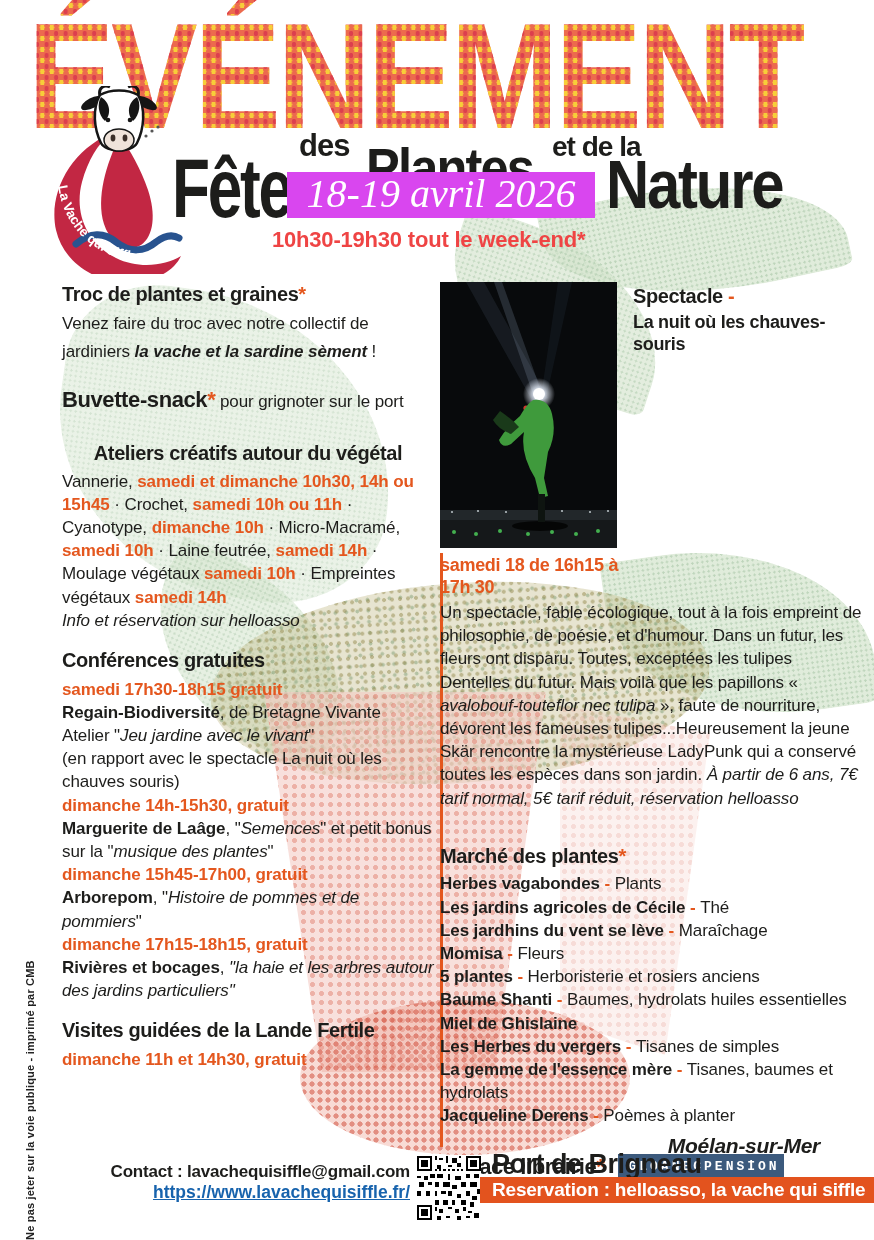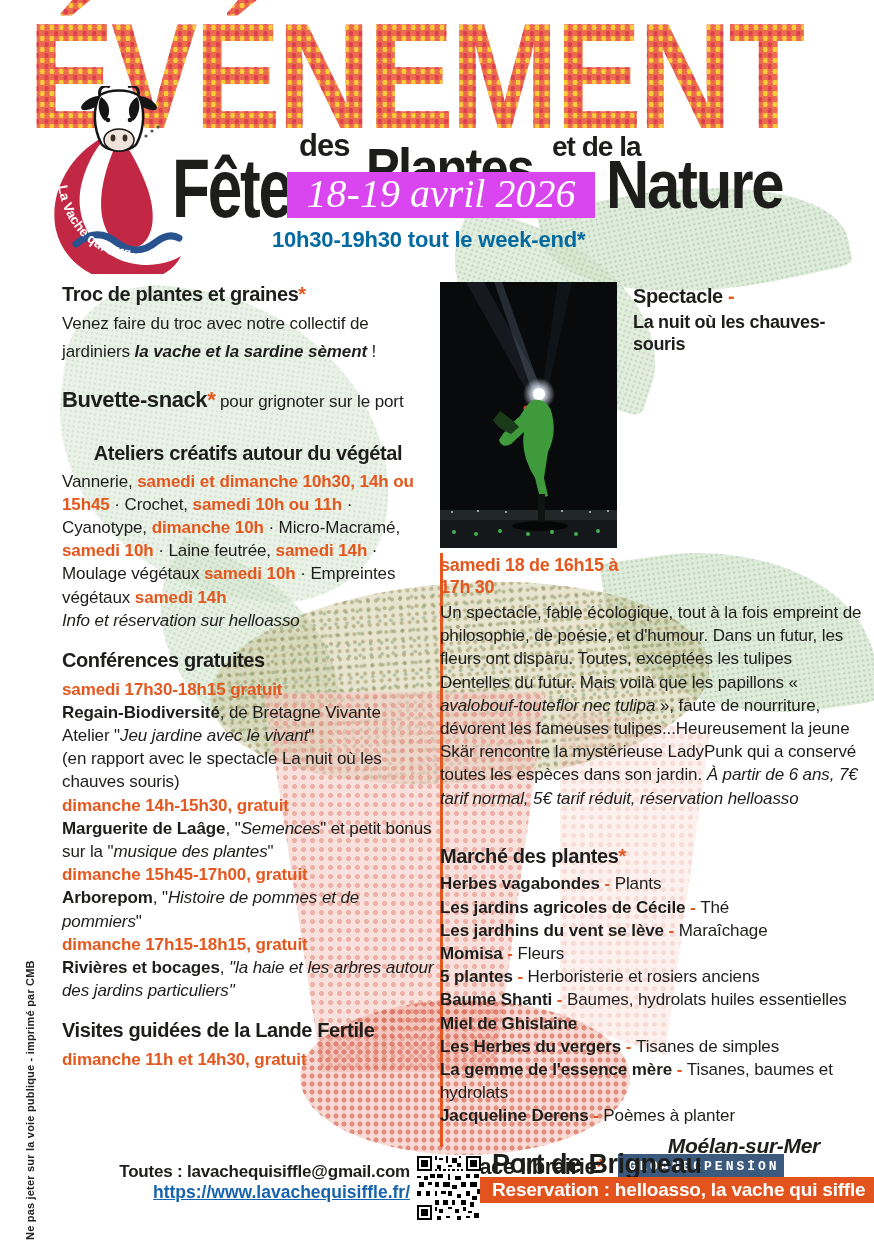--- a/index.html
+++ b/index.html
@@ -29,21 +29,21 @@
   .fete{left:172px;top:146px;font-size:84px;font-weight:700;letter-spacing:-3px;line-height:1;
     transform:scaleX(.74);transform-origin:0 0;}
   .des{left:299px;top:128px;font-size:31px;font-weight:700;letter-spacing:-1px;}
   .plantes{left:366px;top:141px;font-size:55px;font-weight:700;letter-spacing:-2px;line-height:1;
     transform:scaleX(.92);transform-origin:0 0;}
   .etdela{left:552px;top:131px;font-size:28px;font-weight:700;letter-spacing:-1px;}
   .nature{left:606px;top:150px;font-size:68px;font-weight:700;letter-spacing:-2.5px;line-height:1;
     transform:scaleX(.88);transform-origin:0 0;}
   .date-banner{left:287px;top:172px;width:308px;height:46px;background:#d946ef;color:#fff;
     font-family:"Liberation Serif",serif;font-style:italic;font-size:40px;text-align:center;line-height:44px;}
-  .hours{left:272px;top:227px;font-size:22px;font-weight:700;color:#0369a1;letter-spacing:-.2px;}
+  .hours{left:272px;top:227px;font-size:22px;font-weight:700;color:#ef4444;letter-spacing:-.2px;}
   .brand{left:40px;top:86px;width:150px;height:188px;}
 
   
   .sec{position:absolute;left:62px;width:372px;z-index:2;}
   .divider{left:440px;top:553px;width:3px;height:594px;background:#e4571e;z-index:2;}
   .col-right{left:440px;top:282px;width:424px;z-index:2;}
   .photo{float:left;width:177px;height:266px;margin:0 16px 6px 0;display:block;}
   .sub{font-size:18px;font-weight:700;line-height:22px;letter-spacing:-.3px;margin-top:3px;}
   .time-o{display:block;width:210px;color:#e4571e;font-weight:700;font-size:18px;line-height:22px;letter-spacing:-.3px;margin-top:2px;}
   .mt-marche{margin-top:36px;margin-bottom:5px;}
@@ -229,21 +229,21 @@
     <div class="body"><span class="b">La gemme de l'essence mère</span><span class="o"> - </span><span>Tisanes, baumes et hydrolats</span></div>
     <div class="body"><span class="b">Jacqueline Derens</span><span class="o"> - </span><span>Poèmes à planter</span></div>
 
     <div class="librairie-row">
       <span><span class="hb">Espace librairie</span><span class="hbo">*</span></span>
       <span class="glogo">GLOANECPENSİON</span>
     </div>
   </div>
 
   <div class="abs contact">
-    <div class="c1">Toutes : lavachequisiffle@gmail.com</div>
+    <div class="c1">Contact : lavachequisiffle@gmail.com</div>
     <a href="#">https://www.lavachequisiffle.fr/</a>
   </div>
 
   <svg class="abs qr" viewBox="0 0 29 29" shape-rendering="crispEdges">
     <rect width="29" height="29" fill="#fff"></rect>
     <g fill="#000">
       <rect x="0" y="0" width="7" height="7"></rect>
         <rect x="22" y="0" width="7" height="7"></rect>
         <rect x="0" y="22" width="7" height="7"></rect>
     </g>

